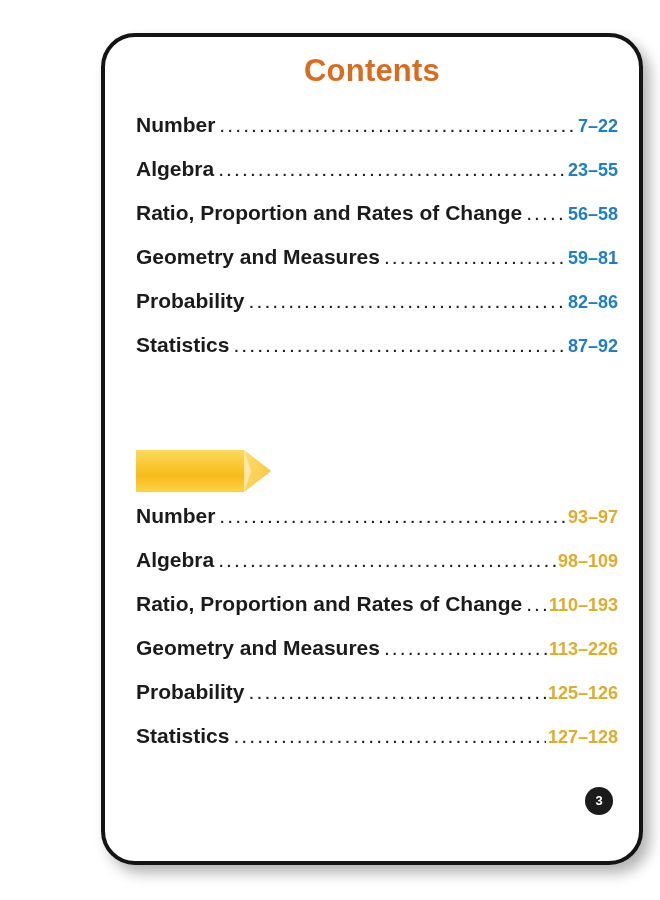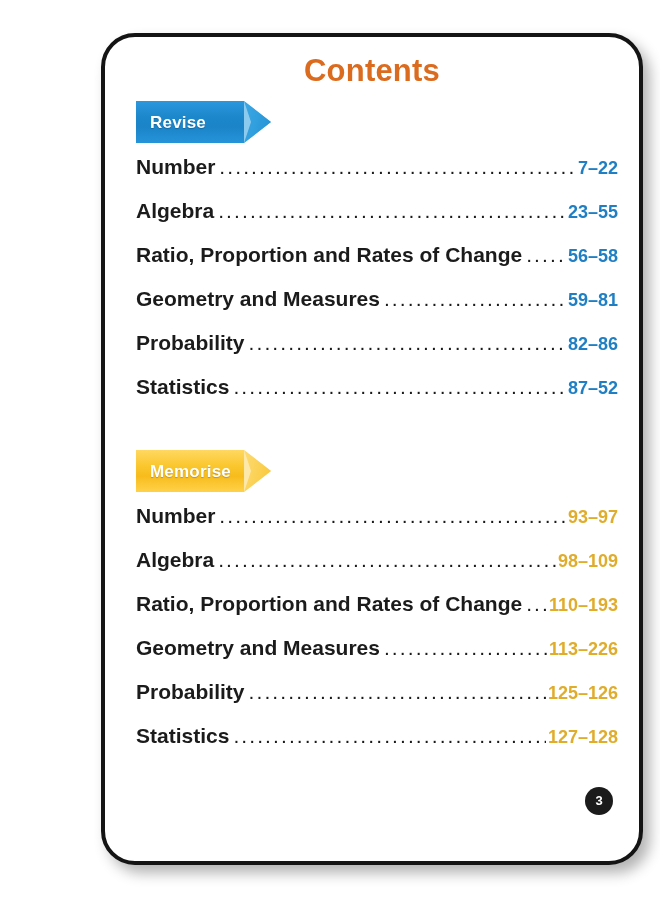--- a/index.html
+++ b/index.html
@@ -144,40 +144,20 @@
 </style>
 </head>
 <body>
 
 <div id="page-root">
   <div class="page-card">
 
     <div class="contents-title">Contents</div>
 
     <div class="section section-revise">
-      <div class="banner">
-        <svg width="135" height="42" viewBox="0 0 135 42">
-          <defs>
-            <linearGradient id="revGradBody" x1="0" y1="0" x2="0" y2="1">
-              <stop offset="0%" stop-color="#2C97DC"></stop>
-              <stop offset="38%" stop-color="#1C87CB"></stop>
-              <stop offset="62%" stop-color="#1B84C8"></stop>
-              <stop offset="100%" stop-color="#2694D9"></stop>
-            </linearGradient>
-            <linearGradient id="revGradTip" x1="0" y1="0" x2="1" y2="0.4">
-              <stop offset="0%" stop-color="#4FB4EA"></stop>
-              <stop offset="100%" stop-color="#1D88CD"></stop>
-            </linearGradient>
-          </defs>
-          <path d="M0 0 H108 L108 42 H0 Z" fill="url(#revGradBody)"></path>
-          <path d="M108 0 L135 21 L108 42 L115 21 Z" fill="url(#revGradTip)"></path>
-          <path d="M108 0 L135 21 L108 42 Z" fill="#2FA0E0" opacity="0.55"></path>
-        </svg>
-        <span class="banner-label">Revise</span>
-      </div>
 
       <div class="entries">
         <div class="entry">
           <span class="entry-title">Number</span>
           <span class="entry-leader">......................................................................................................</span>
           <span class="entry-pages pages-blue">7–22</span>
         </div>
         <div class="entry">
           <span class="entry-title">Algebra</span>
           <span class="entry-leader">......................................................................................................</span>
@@ -194,21 +174,21 @@
           <span class="entry-pages pages-blue">59–81</span>
         </div>
         <div class="entry">
           <span class="entry-title">Probability</span>
           <span class="entry-leader">......................................................................................................</span>
           <span class="entry-pages pages-blue">82–86</span>
         </div>
         <div class="entry">
           <span class="entry-title">Statistics</span>
           <span class="entry-leader">......................................................................................................</span>
-          <span class="entry-pages pages-blue">87–52</span>
+          <span class="entry-pages pages-blue">87–92</span>
         </div>
       </div>
     </div>
 
     <div class="section section-memorise">
       <div class="banner">
         <svg width="135" height="42" viewBox="0 0 135 42">
           <defs>
             <linearGradient id="memGradBody" x1="0" y1="0" x2="0" y2="1">
               <stop offset="0%" stop-color="#FFD861"></stop>
@@ -219,21 +199,20 @@
             <linearGradient id="memGradTip" x1="0" y1="0" x2="1" y2="0.4">
               <stop offset="0%" stop-color="#FFE694"></stop>
               <stop offset="100%" stop-color="#F8C22A"></stop>
             </linearGradient>
           </defs>
           <path d="M0 0 H108 L108 42 H0 Z" fill="url(#memGradBody)"></path>
           <path d="M108 0 L135 21 L108 42 L115 21 Z" fill="url(#memGradTip)"></path>
           <path d="M108 0 L135 21 L108 42 Z" fill="#FCD košer" opacity="0"></path>
           <path d="M108 0 L135 21 L108 42 Z" fill="#FBD155" opacity="0.5"></path>
         </svg>
-        <span class="banner-label">Memorise</span>
       </div>
 
       <div class="entries">
         <div class="entry">
           <span class="entry-title">Number</span>
           <span class="entry-leader">......................................................................................................</span>
           <span class="entry-pages pages-gold">93–97</span>
         </div>
         <div class="entry">
           <span class="entry-title">Algebra</span>

